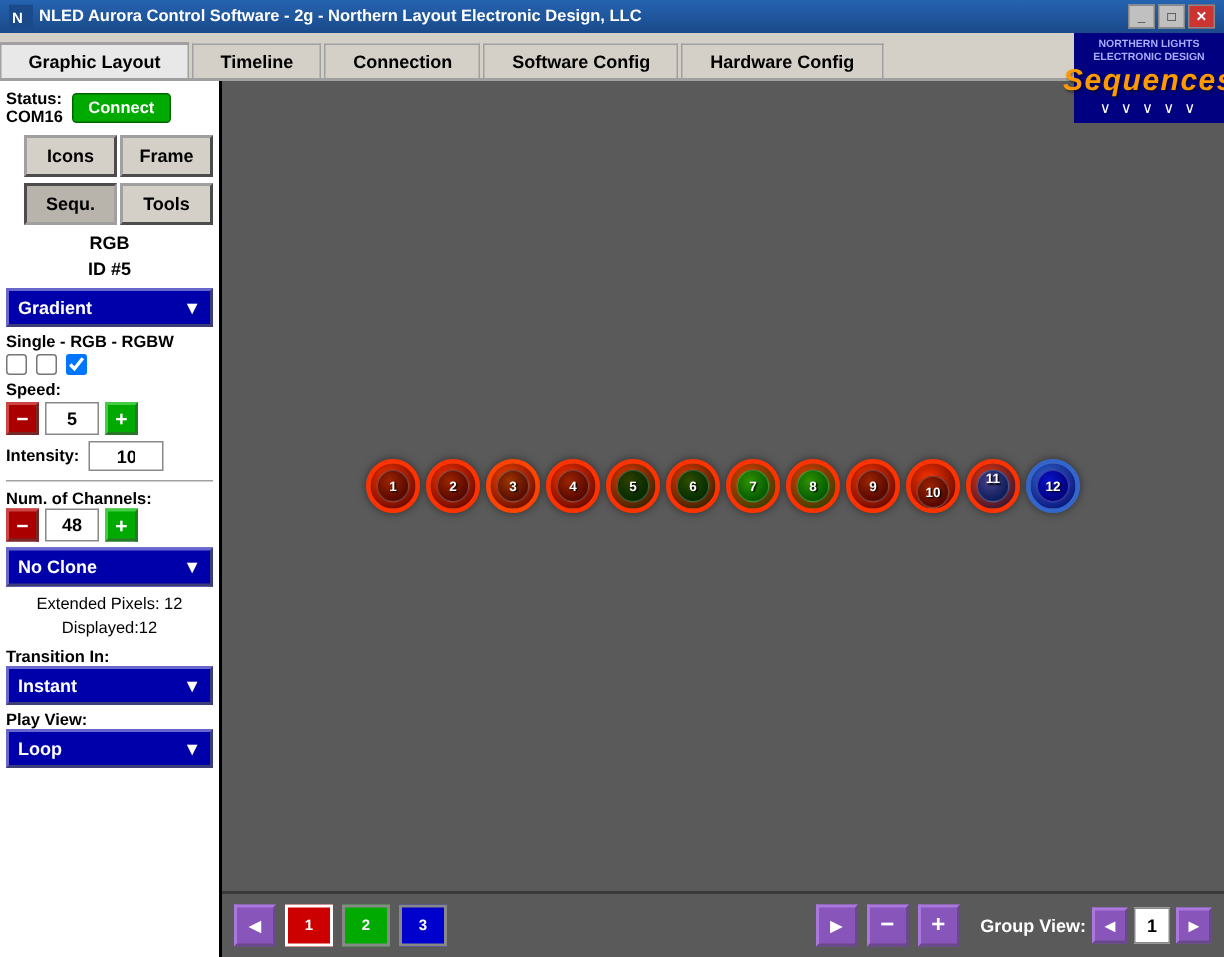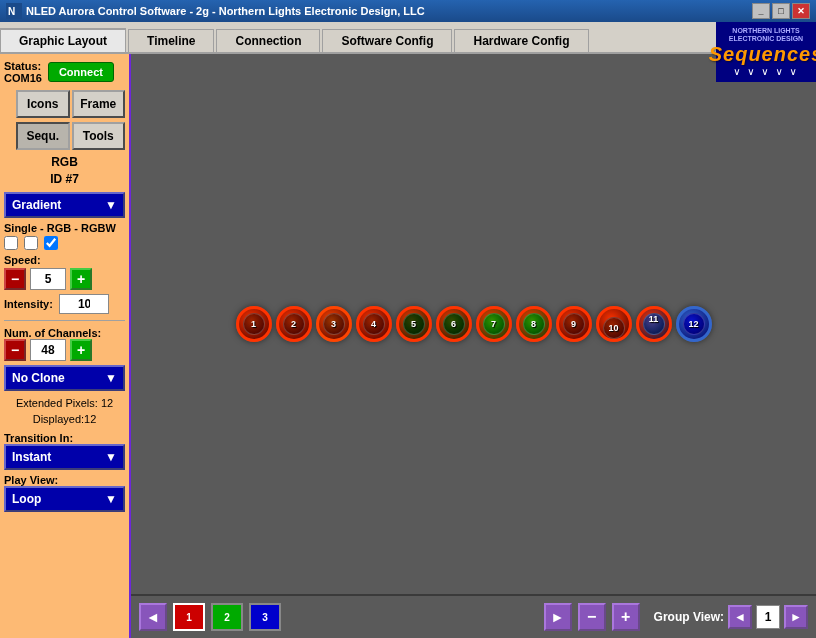--- a/index.html
+++ b/index.html
@@ -100,23 +100,23 @@
 
     
     .content-area {
       display: flex;
       flex: 1;
       overflow: hidden;
     }
 
     
     .sidebar {
-      width: 131px;
-      background: #fdba74;
-      border-right: 2px solid #6d28d9;
+      width: 148px;
+      background: #ffffff;
+      border-right: 2px solid #000000;
       display: flex;
       flex-direction: column;
       padding: 4px;
       gap: 4px;
       overflow-y: auto;
     }
 
     .status-row {
       display: flex;
       align-items: center;
@@ -338,21 +338,21 @@
     }
   </style>
 </head>
 <body>
 
 <div class="title-bar">
   <svg width="16" height="16" viewBox="0 0 16 16" style="margin-right:4px">
     <rect width="16" height="16" fill="#1a4a8a"></rect>
     <text x="2" y="12" fill="white" font-size="10" font-weight="bold">N</text>
   </svg>
-  <span>NLED Aurora Control Software - 2g - Northern Lights Electronic Design, LLC</span>
+  <span>NLED Aurora Control Software - 2g - Northern Layout Electronic Design, LLC</span>
   <div class="title-bar-controls">
     <div class="title-btn">_</div>
     <div class="title-btn">□</div>
     <div class="title-btn close">✕</div>
   </div>
 </div>
 
 <div class="main-window">
 
   <div class="logo-area" style="position:absolute;top:22px;right:0;z-index:10;">
@@ -399,21 +399,21 @@
         <button class="sidebar-btn">Frame</button>
       </div>
 
       <div class="sidebar-btn-row">
         <button class="sidebar-btn active">Sequ.</button>
         <button class="sidebar-btn">Tools</button>
       </div>
 
       <div class="rgb-label">
         <div>RGB</div>
-        <div>ID #7</div>
+        <div>ID #5</div>
       </div>
 
       <button class="dropdown-btn">
         <span>Gradient</span>
         <span>▼</span>
       </button>
 
       <div class="single-row">
         <div class="single-label">Single - RGB - RGBW</div>
         <div class="checkbox-row">

